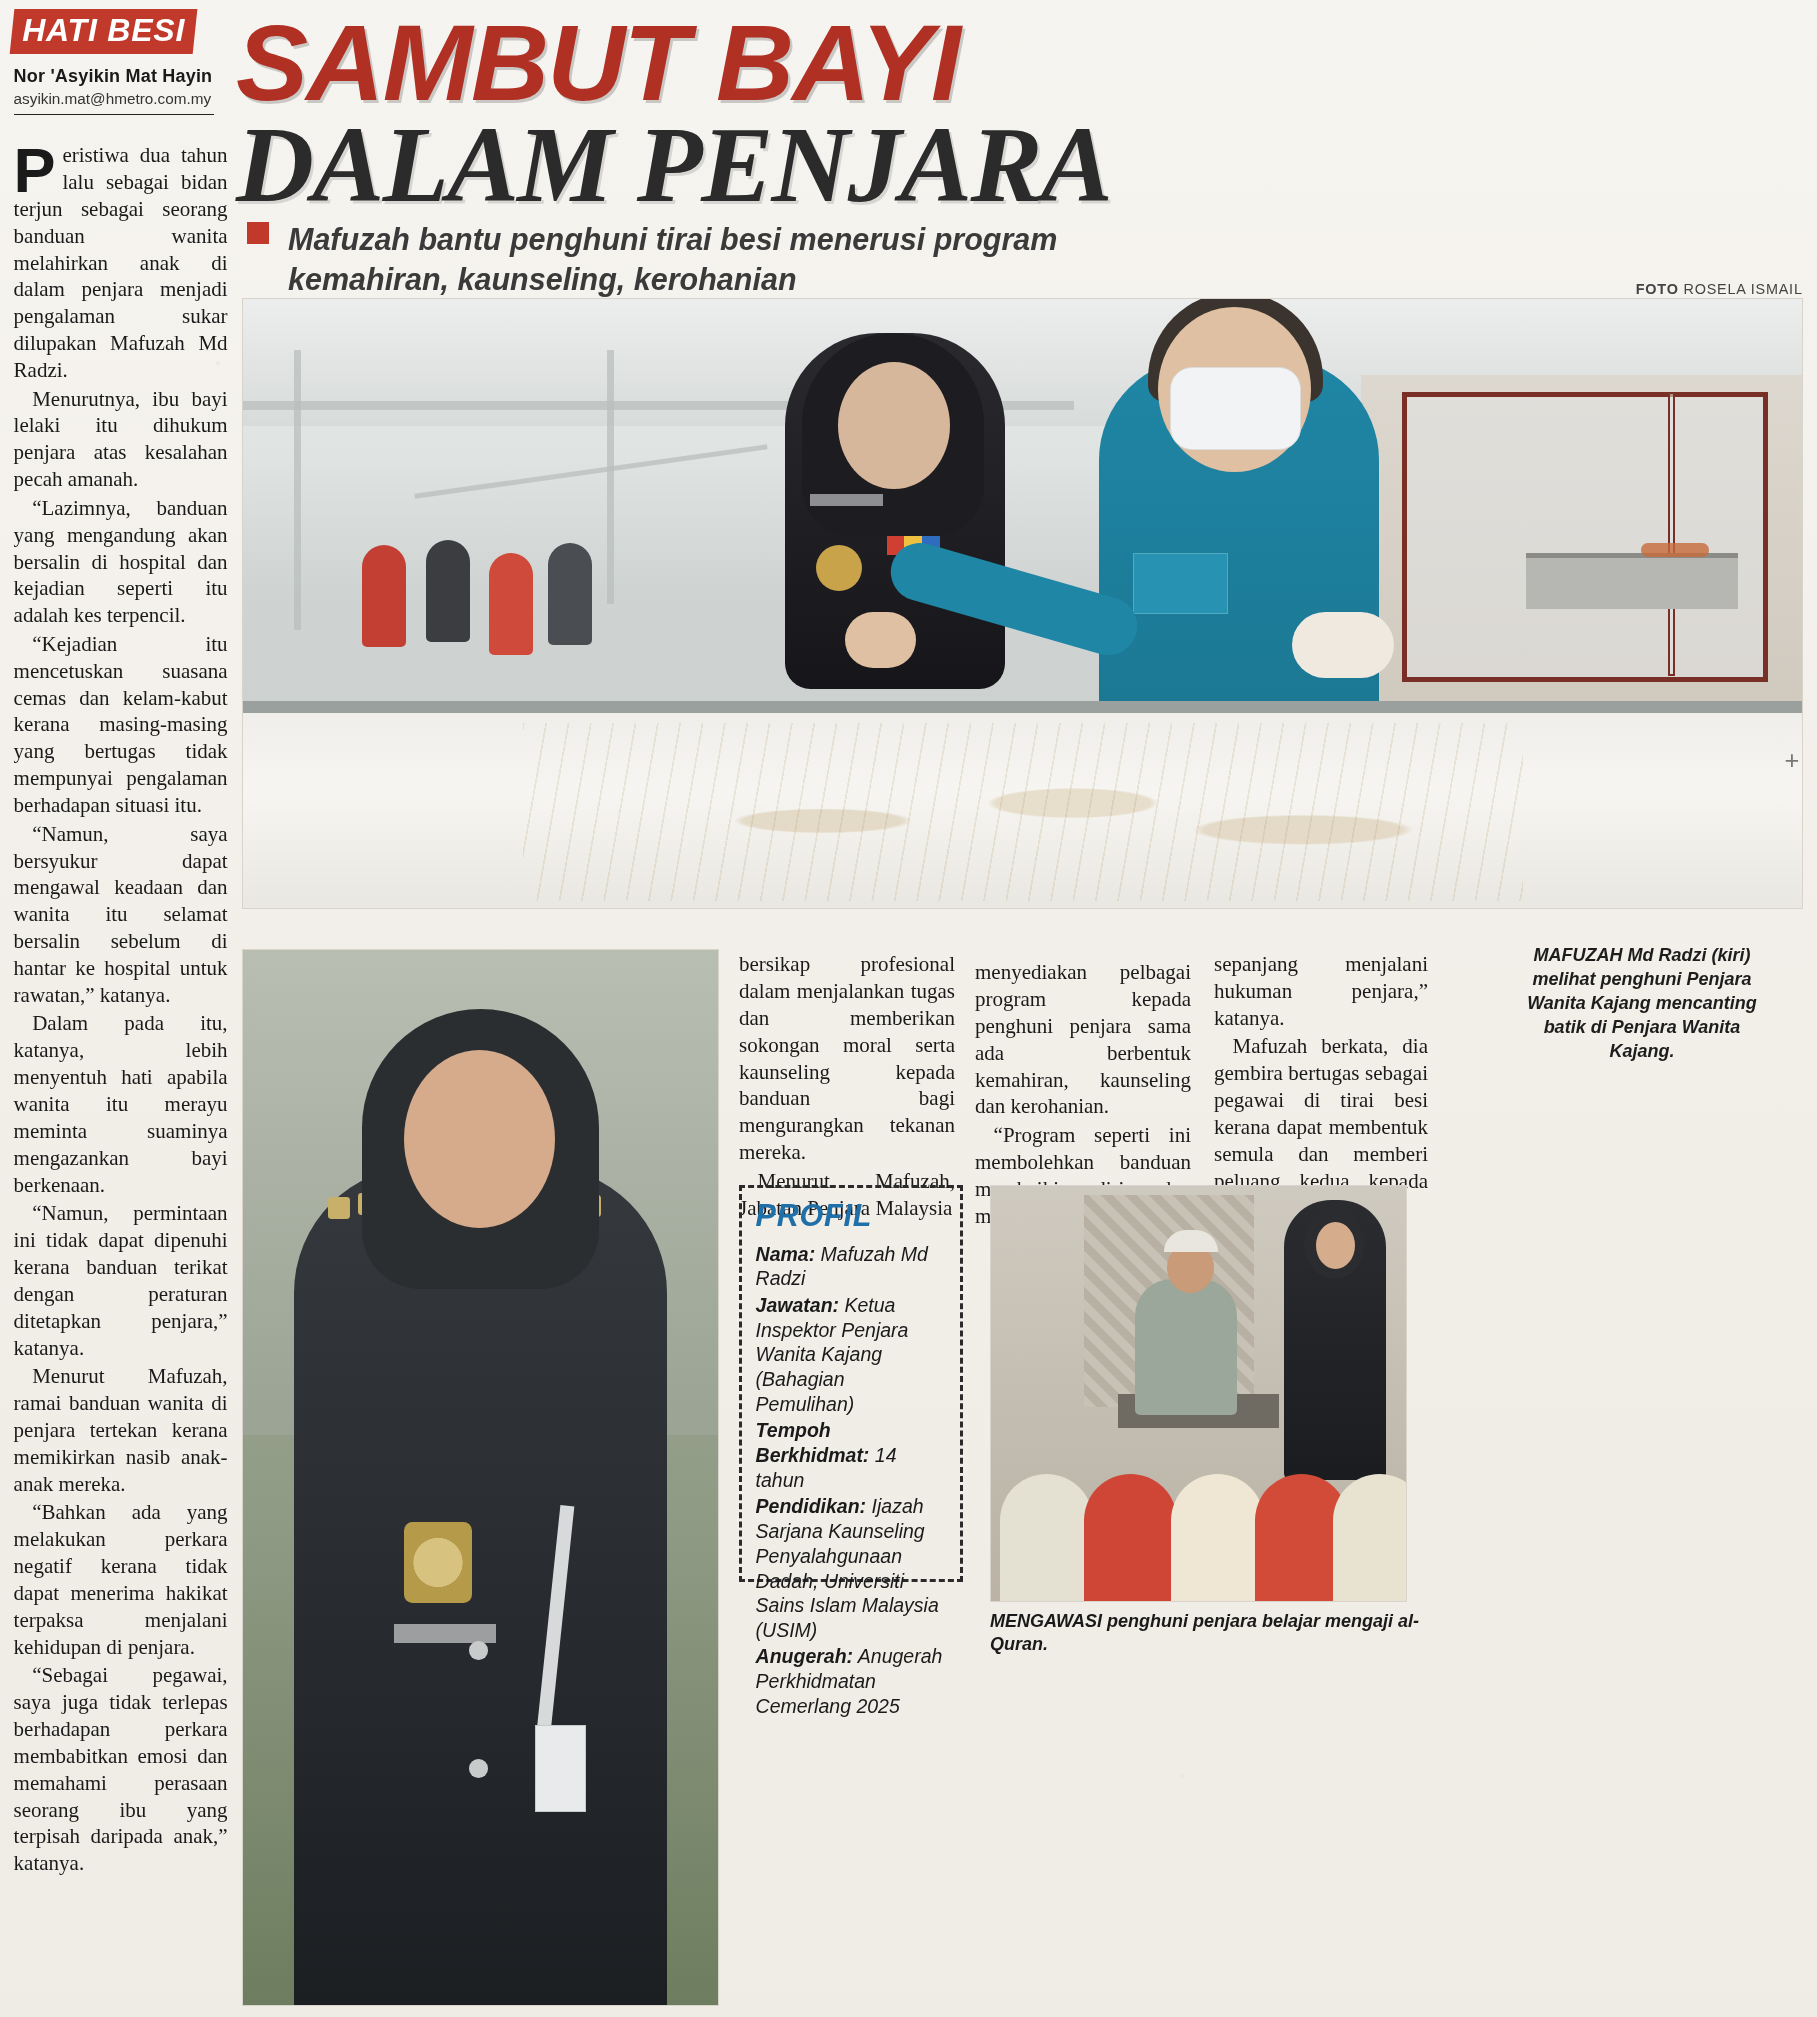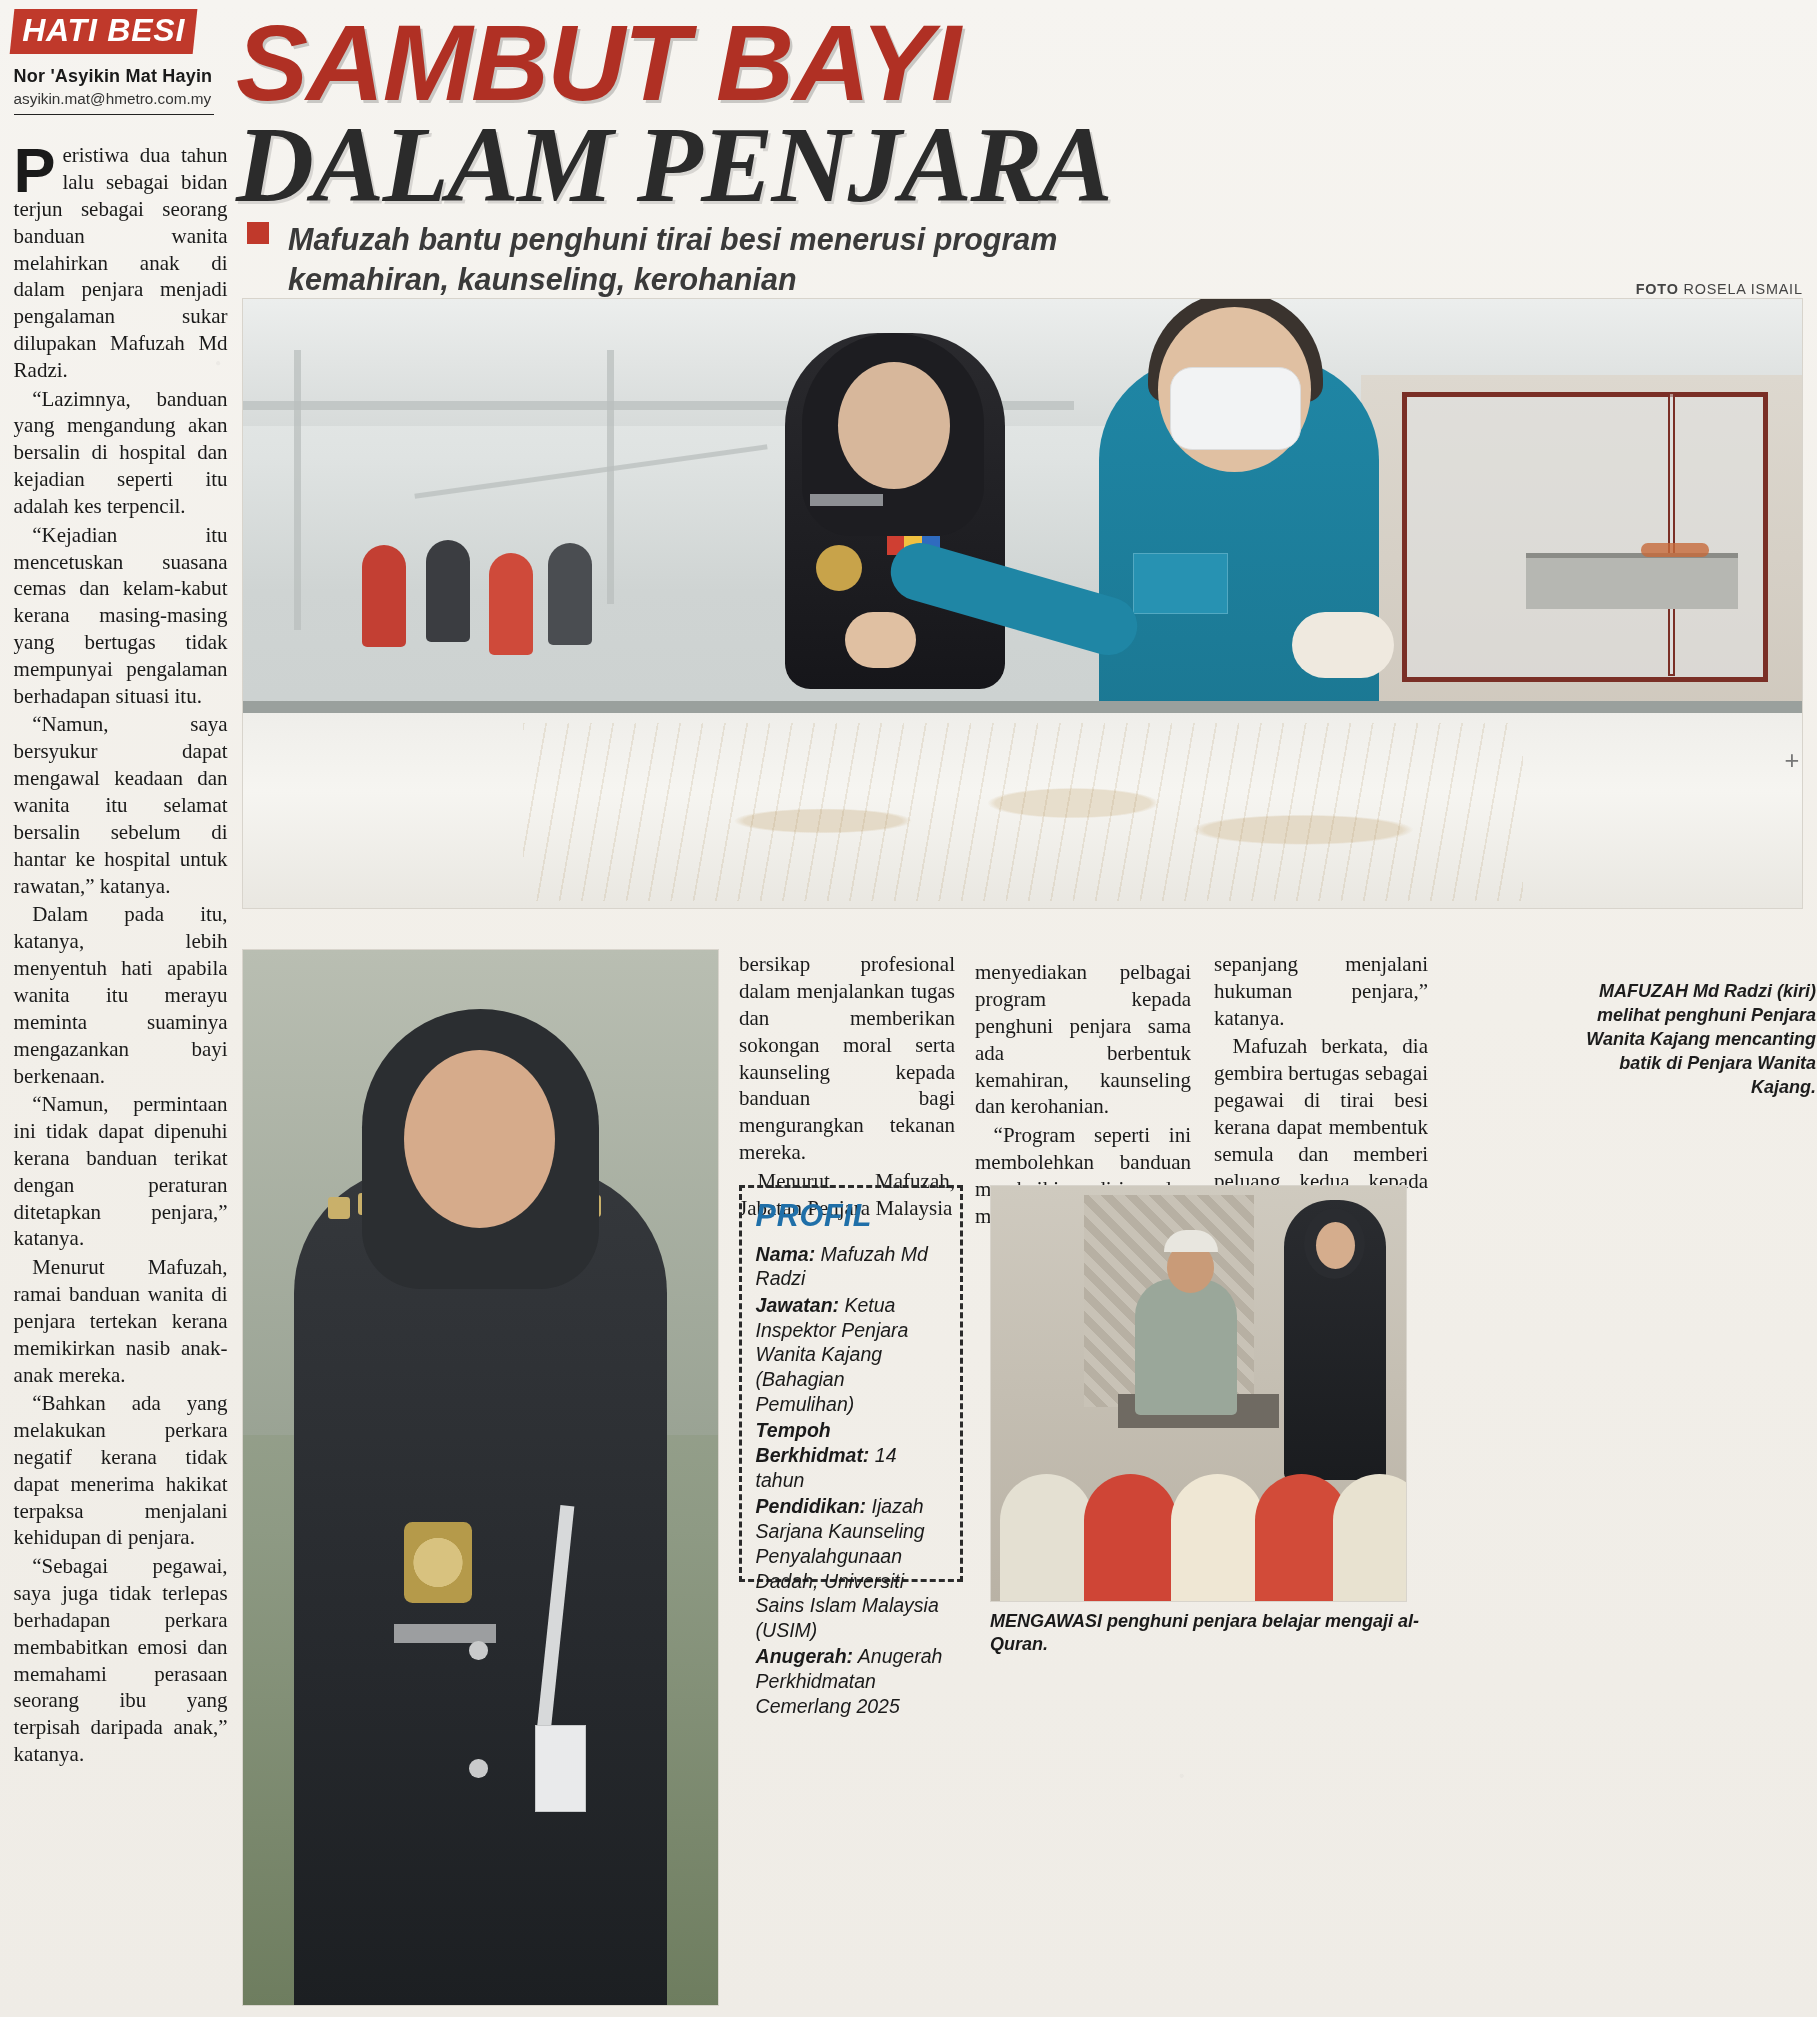--- a/index.html
+++ b/index.html
@@ -135,25 +135,24 @@
   .worker-pocket{position:absolute;left:34px;top:195px;width:93px;height:59px;
     background:#2792b2;border:1.7px solid #53a9c2;}
   .stove{position:absolute;right:64px;top:254px;width:212px;height:51px;
     background:#b6b7b2;border-top:5.1px solid #8b8c87;}
   .stove-flame{position:absolute;right:93px;top:244px;width:68px;height:13.6px;
     background:#c76a3b;opacity:.8;border-radius:6.8px;}
   .mp-people{position:absolute;left:102px;top:195px;width:280px;height:186px;}
   .mp-person{position:absolute;width:44px;height:102px;border-radius:22px 22px 5.1px 5.1px;}
 
   .caption-right{
-    position:absolute;left:1562px;top:944px;width:254px;
+    position:absolute;left:1515px;top:944px;width:254px;
     font-family:"Liberation Sans", sans-serif;
     font-size:18px;line-height:1.33;font-style:italic;font-weight:bold;color:#1d1d1d;
-    text-align:right;
-    margin-top:36px;
+    text-align:center;
   }
 
   
   .col-left{
     position:absolute;left:13.6px;top:142px;width:214px;
     font-size:21px;line-height:1.28;
     text-align:justify;
   }
   .col-left p{margin:0 0 1.7px 0;text-indent:18.6px;}
   .col-left p.first{text-indent:0;}
@@ -325,20 +324,21 @@
       <div class="mp-batik"></div>
     </div>
   </div>
 
   <div class="plus-mark">+</div>
 
   <div class="caption-right">MAFUZAH Md Radzi (kiri) melihat penghuni Penjara Wanita Kajang mencanting batik di Penjara Wanita Kajang.</div>
 
   <div class="col-left">
     <p class="first"><span class="dropcap">P</span><span>eristiwa dua tahun lalu sebagai bidan terjun sebagai seorang banduan wanita melahirkan anak di dalam penjara menjadi pengalaman sukar dilupakan Mafuzah Md Radzi.</span></p>
+    <p><span>Menurutnya, ibu bayi lelaki itu dihukum penjara atas kesalahan pecah amanah.</span></p>
     <p><span>“Lazimnya, banduan yang mengandung akan bersalin di hospital dan kejadian seperti itu adalah kes terpencil.</span></p>
     <p><span>“Kejadian itu mencetuskan suasana cemas dan kelam-kabut kerana masing-masing yang bertugas tidak mempunyai pengalaman berhadapan situasi itu.</span></p>
     <p><span>“Namun, saya bersyukur dapat mengawal keadaan dan wanita itu selamat bersalin sebelum di hantar ke hospital untuk rawatan,” katanya.</span></p>
     <p><span>Dalam pada itu, katanya, lebih menyentuh hati apabila wanita itu merayu meminta suaminya mengazankan bayi berkenaan.</span></p>
     <p><span>“Namun, permintaan ini tidak dapat dipenuhi kerana banduan terikat dengan peraturan ditetapkan penjara,” katanya.</span></p>
     <p><span>Menurut Mafuzah, ramai banduan wanita di penjara tertekan kerana memikirkan nasib anak-anak mereka.</span></p>
     <p><span>“Bahkan ada yang melakukan perkara negatif kerana tidak dapat menerima hakikat terpaksa menjalani kehidupan di penjara.</span></p>
     <p><span>“Sebagai pegawai, saya juga tidak terlepas berhadapan perkara membabitkan emosi dan memahami perasaan seorang ibu yang terpisah daripada anak,” katanya.</span></p>
 
   </div>

